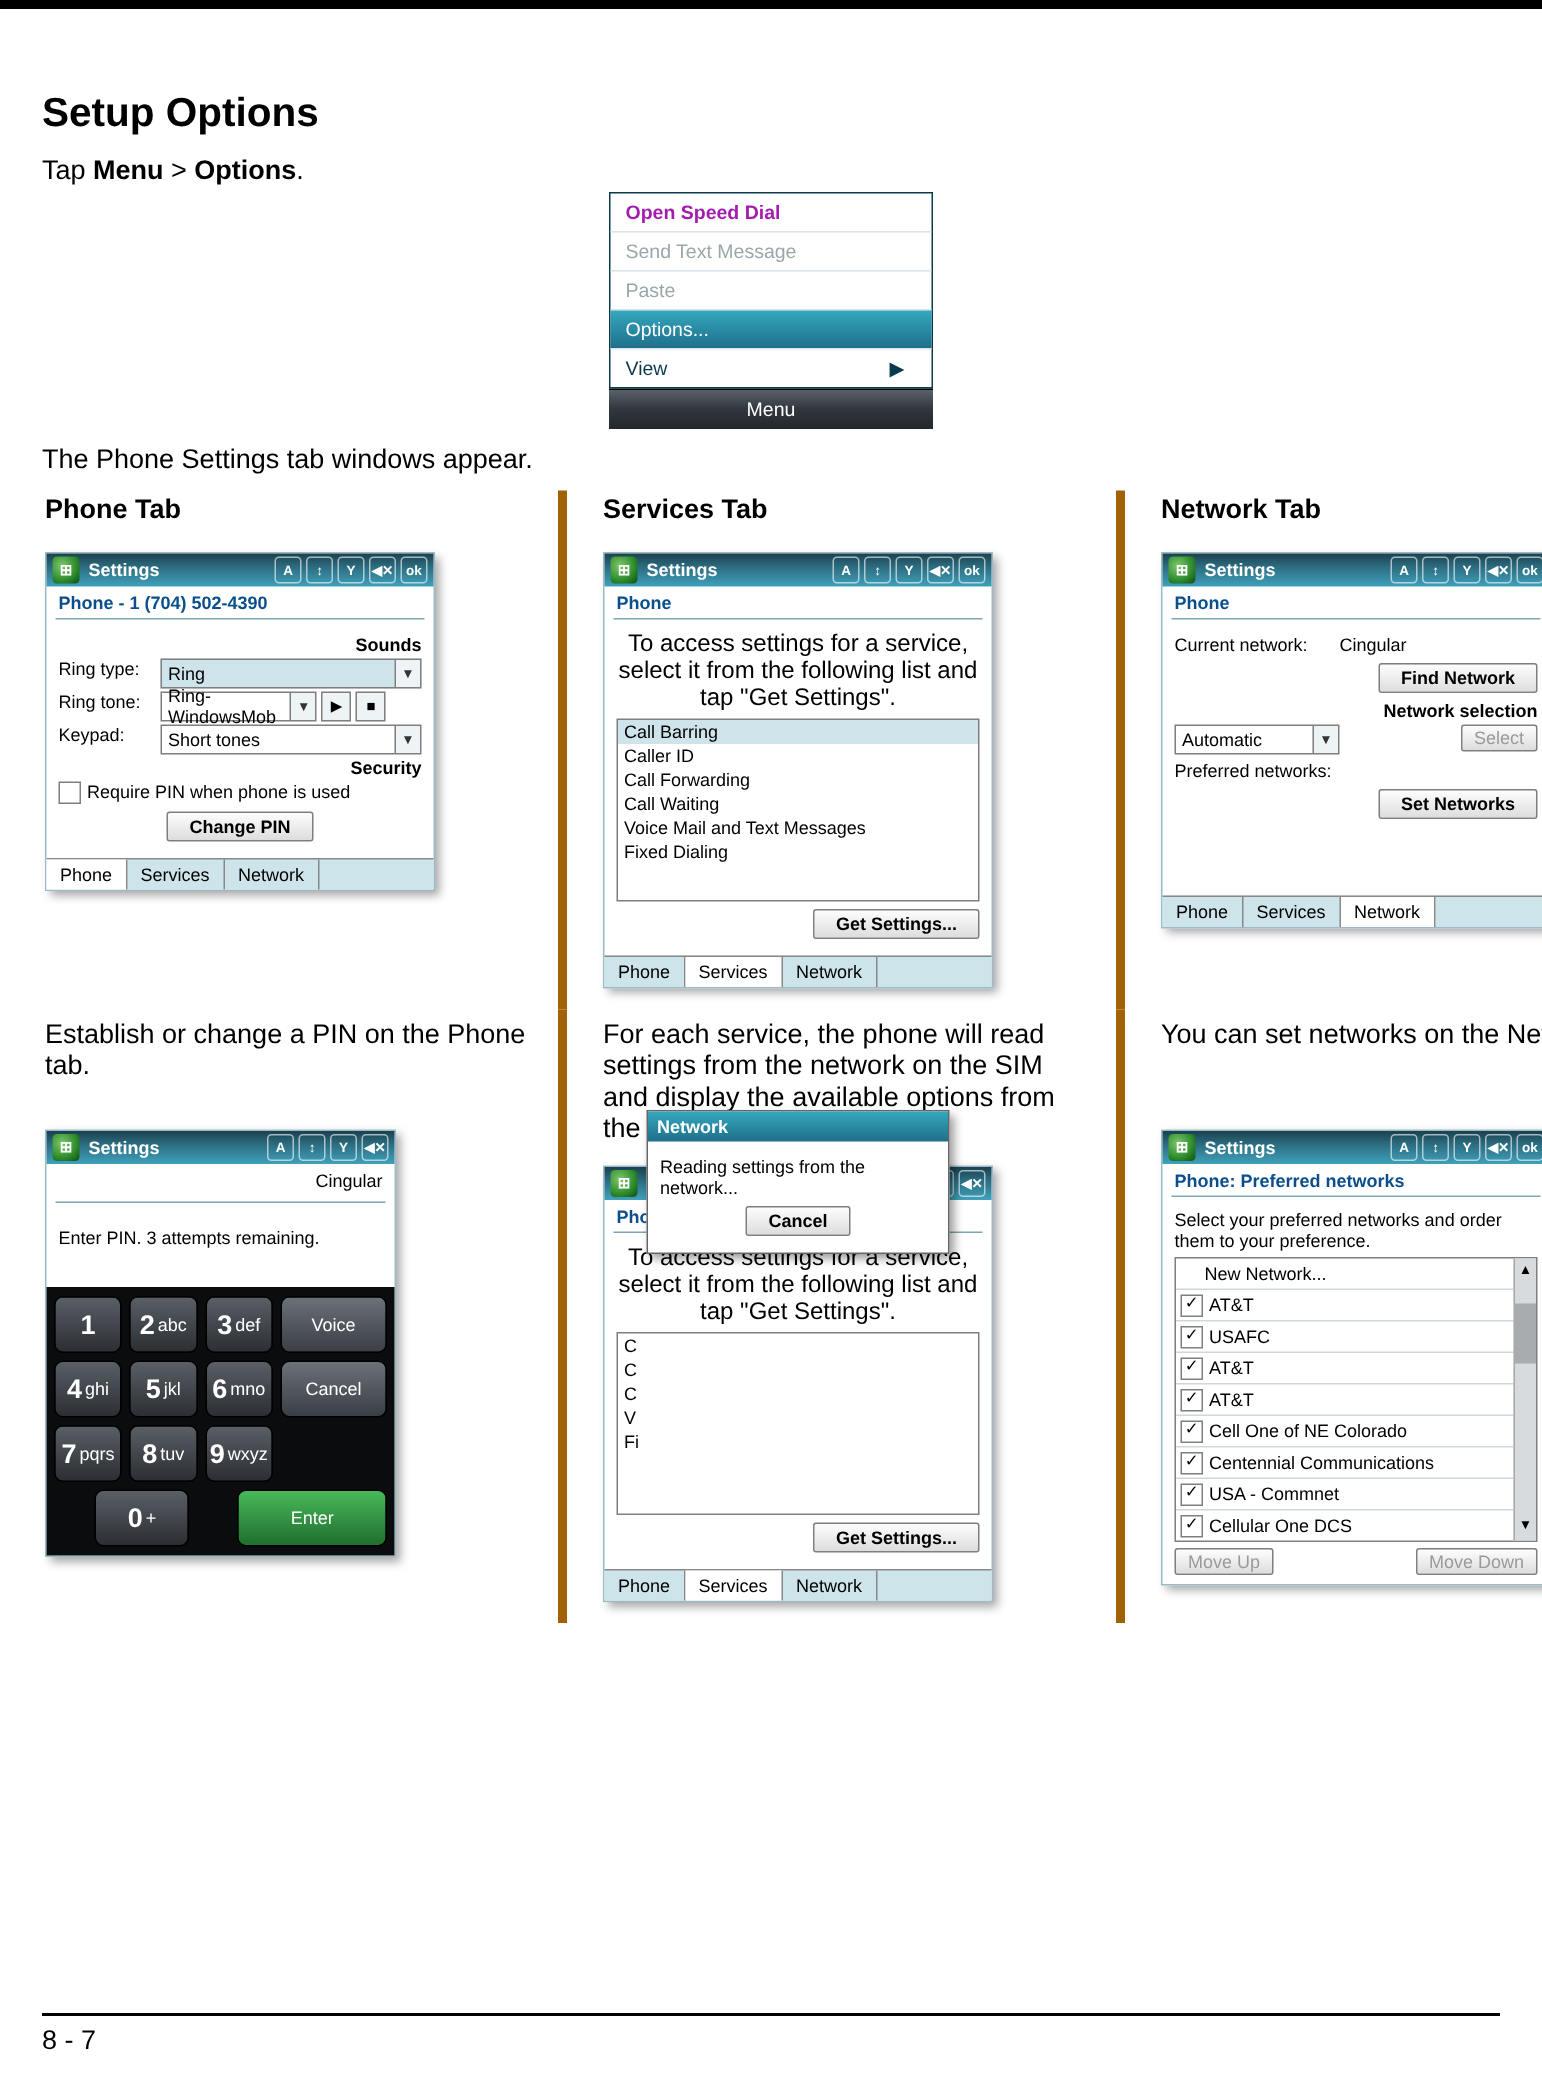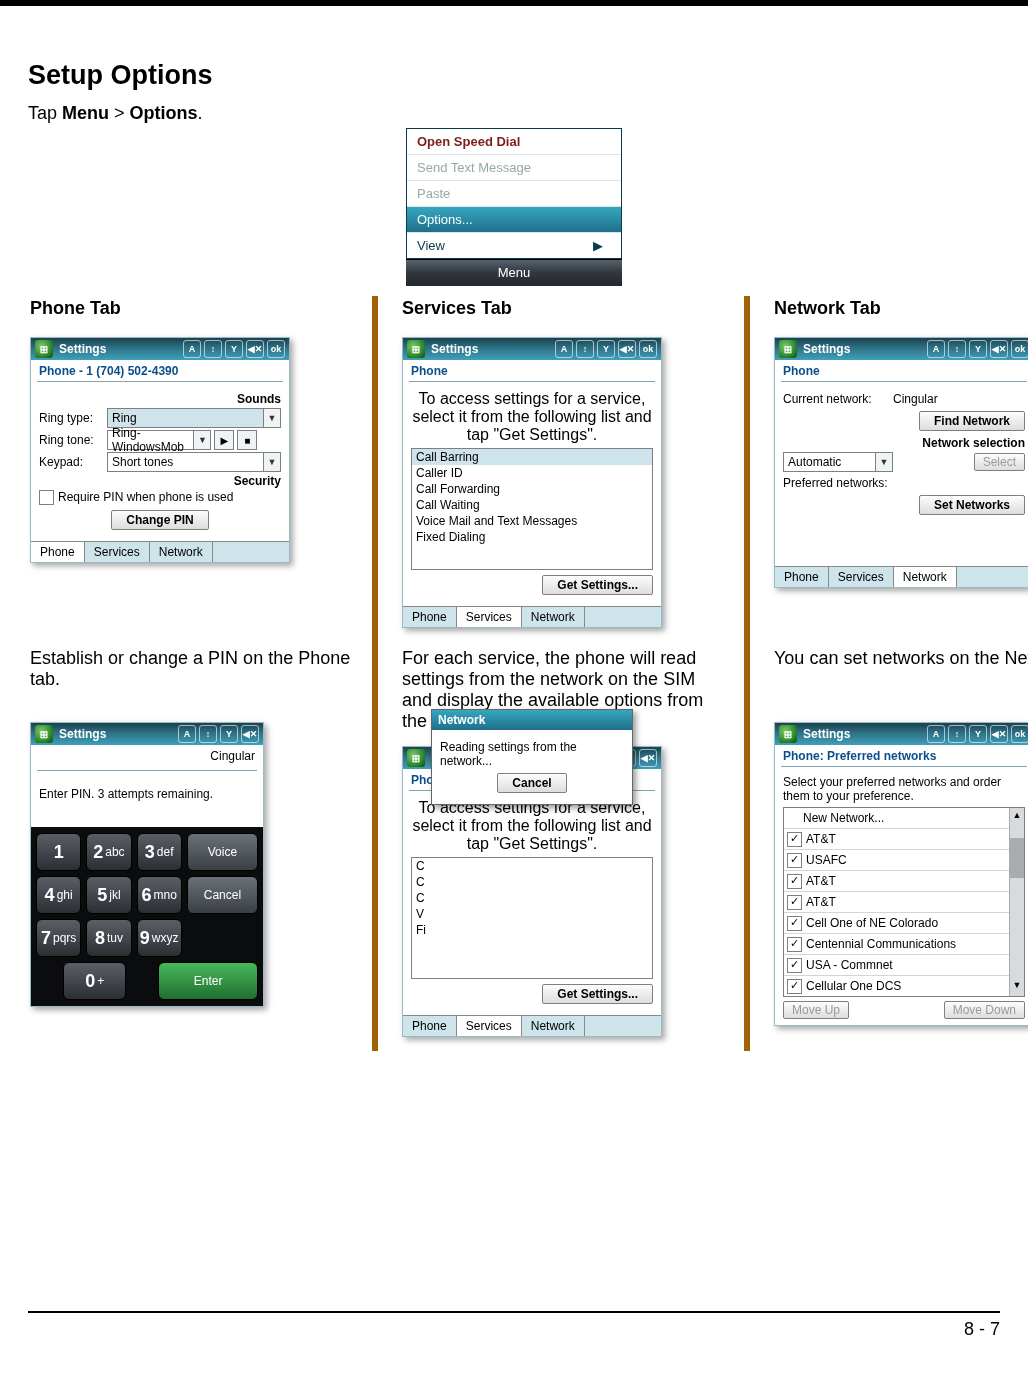--- a/index.html
+++ b/index.html
@@ -13,21 +13,21 @@
     width:1028px;
     box-sizing:border-box;
     padding:20px 28px 0 28px;
     border-top:6px solid #000;
     position:relative;
   }
   .page-footer-line{
     border-top:2px solid #000;
     margin-top:260px;
     height:40px;
-    text-align:right;
+    text-align:left;
     padding-top:6px;
     font-size:18px;
   }
   h1.setup{
     font-size:27px;
     margin:34px 0 12px 0;
   }
   p.lead{font-size:18px;margin:0 0 4px 0;}
   p.desc{font-size:18px;margin:0 0 10px 0;}
   .bold{font-weight:bold;}
@@ -112,21 +112,21 @@
     display:flex;align-items:center;justify-content:center;
     font-size:9px;font-weight:bold;color:#fff;
   }
   .phone-sub{
     color:#0a4f8c;font-weight:bold;
     padding:4px 8px 0 8px;
   }
   .hr{height:1px;background:#7fa6b4;margin:3px 6px 4px 6px;}
   .content{padding:4px 8px 6px 8px;min-height:140px;}
   .sect-label{font-weight:bold;font-size:12px;margin:2px 0;text-align:right;}
-  .field-row{display:flex;align-items:center;margin:2px 0;}
+  .field-row{display:flex;align-items:flex-start;margin:2px 0;}
   .field-row .lbl{width:68px;}
   .dd{
     flex:1;border:1px solid #7f7f7f;height:18px;
     display:flex;align-items:center;padding:0 4px;
     background:#fff;position:relative;
   }
   .dd .caret{
     position:absolute;right:0;top:0;width:16px;height:18px;
     border-left:1px solid #7f7f7f;
     display:flex;align-items:center;justify-content:center;
@@ -210,29 +210,30 @@
 <div class="page">
 
 <h1 class="setup">Setup Options</h1>
 
 <p class="lead">
   <span>Tap </span><span class="bold">Menu</span><span> &gt; </span><span class="bold">Options</span><span>.</span>
 </p>
 
 <div class="top-menu-wrap">
   <div class="menu-list">
-    <div style="color:#7f1d1d;font-weight:bold;">Open Speed Dial</div>
+    <div style="color:#a21caf;font-weight:bold;">Open Speed Dial</div>
     <div class="dis">Send Text Message</div>
     <div class="dis">Paste</div>
     <div class="sel">Options...</div>
     <div><span>View</span><span class="arrow">▶</span></div>
   </div>
   <div class="menu-bar">Menu</div>
 </div>
 
+<p class="desc">The Phone Settings tab windows appear.</p>
 
 <div class="tabs-row">
 
   <div class="tab-cell c1">
     <div class="tab-title">Phone Tab</div>
     <div class="shot">
       <div class="titlebar">
         <span class="flag">⊞</span>
         <span class="tb-title">Settings</span>
         <span class="tb-right">

